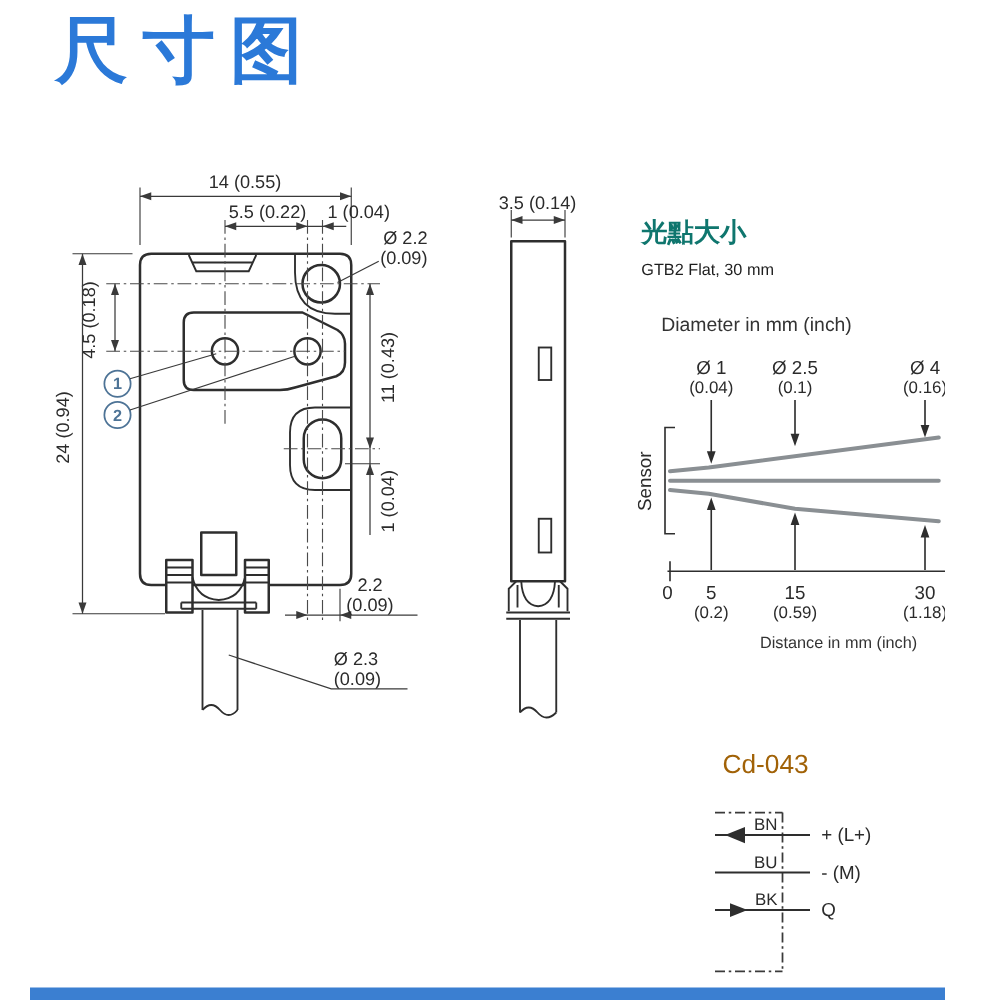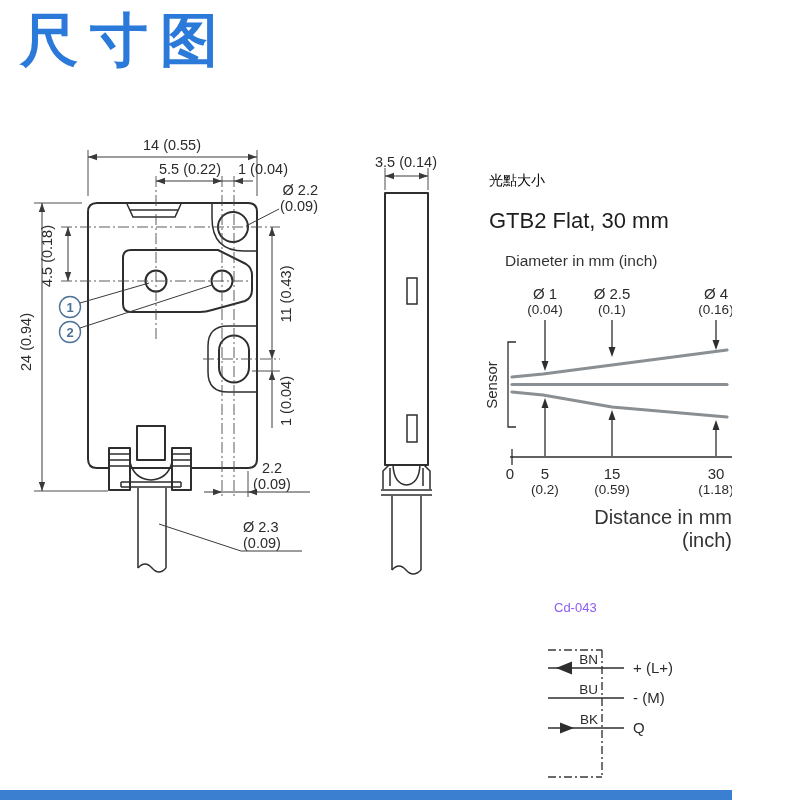--- a/index.html
+++ b/index.html
@@ -1,29 +1,29 @@
 <!DOCTYPE html>
 <html><head>
 <meta charset="utf-8">
 <style>
   html,body{margin:0;padding:0;background:#fff;}
   .page{position:relative;width:732px;height:800px;background:#ffffff;overflow:hidden;
-        font-family:"Liberation Sans","DejaVu Sans",sans-serif;}
+        font-family:"Liberation Sans","DejaVu Sans",sans-serif;margin-left:24px;}
   .abs{position:absolute;}
   #main-title{left:20px;top:2px;font-size:58px;font-weight:bold;letter-spacing:12px;
               color:#2b79d8;font-family:"DejaVu Serif","Liberation Serif",serif;}
   #subtitle{left:25px;top:90px;font-size:19px;color:#222;}
   #subtitle .blue{color:#33a0dc;}
-  .sec-heading{font-size:14px;color:#000000;font-weight:400;}
+  .sec-heading{font-size:21px;color:#0f766e;font-weight:700;}
   #spot-heading{left:489px;top:172px;}
   #conn-heading{left:553px;top:558px;}
-  #spot-model{left:489px;top:208px;font-size:22px;color:#1d1d1d;}
+  #spot-model{left:489px;top:208px;font-size:13px;color:#1d1d1d;}
   #diam-title{left:505px;top:252px;font-size:15.5px;color:#333;}
-  #dist-title{left:584px;top:506px;font-size:20px;color:#333;text-align:right;}
-  #conn-code{left:554px;top:600px;font-size:13px;color:#8b5cf6;}
+  #dist-title{left:584px;top:506px;font-size:13px;color:#333;text-align:right;}
+  #conn-code{left:554px;top:600px;font-size:21px;color:#a16207;}
   #legend{left:24px;top:582px;font-size:15.5px;color:#1d1d1d;line-height:20px;}
   #bottom-bar{left:0;bottom:0;width:800px;height:10px;background:#3b7fd1;}
   svg{position:absolute;left:0;top:0;}
   svg text{fill:#2b2b2b;font-family:"Liberation Sans","DejaVu Sans",sans-serif;}
   .dim{font-size:14.5px;}
   .tick{font-size:15px;}
   .inch{font-size:13.5px;}
   .wlab{font-size:13.5px;}
   .term{font-size:15px;}
   .callout-num{font-size:13px;font-weight:bold;fill:#4d7396;}

